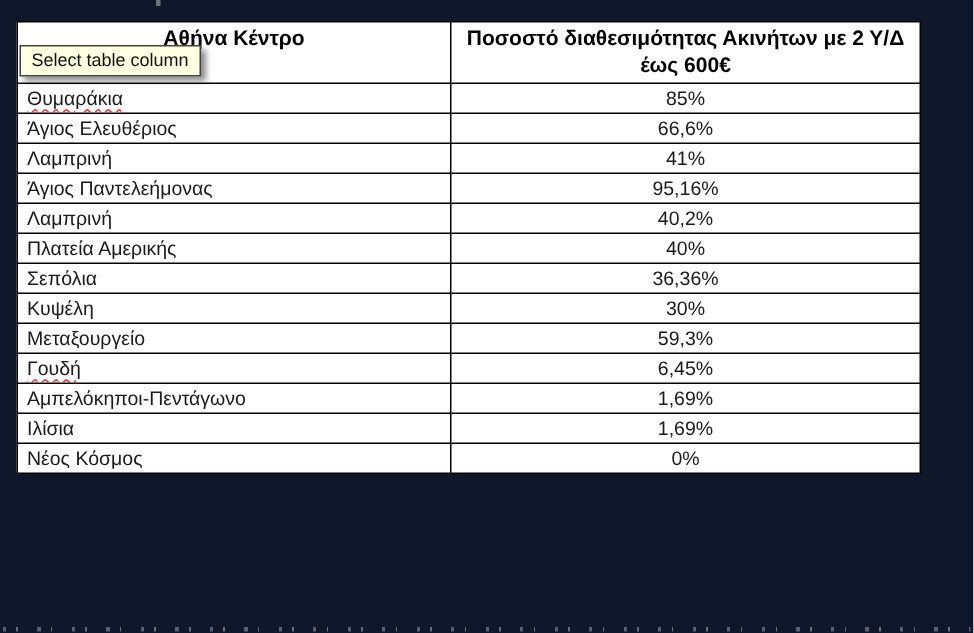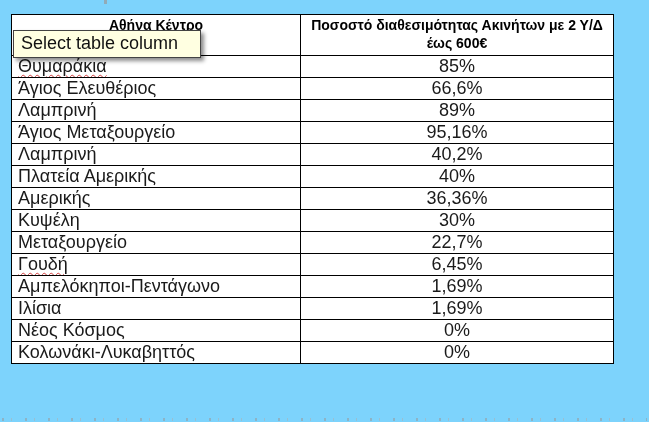--- a/index.html
+++ b/index.html
@@ -1,46 +1,46 @@
 <!DOCTYPE html>
 <html><head>
 <meta charset="utf-8">
 <style>
   html,body{margin:0;padding:0;background:#ffffff;}
   .stage{
-    position:relative;width:649px;height:422px;background:#7dd3fc;overflow:hidden;
+    position:relative;width:649px;height:422px;background:#0f172a;overflow:hidden;
     font-family:"Liberation Sans", sans-serif;
   }
   table.data{
     position:absolute;left:11px;top:14px;width:602px;
     border-collapse:collapse;table-layout:fixed;background:#ffffff;
   }
   table.data th, table.data td{border:1px solid #000000;}
   thead th{
     font-weight:bold;font-size:14px;color:#000000;
     vertical-align:top;text-align:center;
     padding:1px 2px 3px 2px;line-height:18px;
   }
   tbody td{
-    height:19px;font-size:18px;color:#1a1a1a;
+    height:19px;font-size:13px;color:#1a1a1a;
     padding:0 4px;vertical-align:middle;white-space:nowrap;overflow:hidden;
   }
   td.area{text-align:left;padding-left:6px;}
   td.value{text-align:center;}
   .squiggle{
     text-decoration-line:underline;
     text-decoration-style:wavy;
     text-decoration-color:#d23f3f;
     text-decoration-thickness:1px;
     text-underline-offset:2px;
   }
   .tooltip{
     position:absolute;left:13px;top:30px;z-index:5;
     background:#ffffe1;border:1px solid #424242;
-    padding:2px 22px 3px 7px;font-size:18px;color:#111111;
+    padding:2px 7px 3px 7px;font-size:12px;color:#111111;
     white-space:nowrap;box-shadow:3px 3px 4px rgba(0,0,0,0.45);
   }
   .clipped-text-line{
     position:absolute;left:2px;right:2px;top:418px;height:3px;opacity:.55;
     background:repeating-linear-gradient(90deg,
       #9a9a9a 0 2px, transparent 2px 9px,
       #b0b0b0 9px 10px, transparent 10px 23px);
   }
   .top-artifact{
     position:absolute;left:104px;top:0;width:3px;height:4px;
@@ -74,66 +74,62 @@
         <tr>
           <td class="area"><span class="squiggle">Θυμαράκια</span></td>
           <td class="value">85%</td>
         </tr>
         <tr>
           <td class="area"><span>Άγιος Ελευθέριος</span></td>
           <td class="value">66,6%</td>
         </tr>
         <tr>
           <td class="area"><span>Λαμπρινή</span></td>
-          <td class="value">89%</td>
+          <td class="value">41%</td>
         </tr>
         <tr>
-          <td class="area"><span>Άγιος Μεταξουργείο</span></td>
+          <td class="area"><span>Άγιος Παντελεήμονας</span></td>
           <td class="value">95,16%</td>
         </tr>
         <tr>
           <td class="area"><span>Λαμπρινή</span></td>
           <td class="value">40,2%</td>
         </tr>
         <tr>
           <td class="area"><span>Πλατεία Αμερικής</span></td>
           <td class="value">40%</td>
         </tr>
         <tr>
-          <td class="area"><span>Αμερικής</span></td>
+          <td class="area"><span>Σεπόλια</span></td>
           <td class="value">36,36%</td>
         </tr>
         <tr>
           <td class="area"><span>Κυψέλη</span></td>
           <td class="value">30%</td>
         </tr>
         <tr>
           <td class="area"><span>Μεταξουργείο</span></td>
-          <td class="value">22,7%</td>
+          <td class="value">59,3%</td>
         </tr>
         <tr>
           <td class="area"><span class="squiggle">Γουδή</span></td>
           <td class="value">6,45%</td>
         </tr>
         <tr>
           <td class="area"><span>Αμπελόκηποι-Πεντάγωνο</span></td>
           <td class="value">1,69%</td>
         </tr>
         <tr>
           <td class="area"><span>Ιλίσια</span></td>
           <td class="value">1,69%</td>
         </tr>
         <tr>
           <td class="area"><span>Νέος Κόσμος</span></td>
           <td class="value">0%</td>
         </tr>
-        <tr>
-          <td class="area"><span>Κολωνάκι-Λυκαβηττός</span></td>
-          <td class="value">0%</td>
-        </tr>
       </tbody>
   </table>
 
   <div class="tooltip">
     <span>Select table column</span>
   </div>
 
   <div class="clipped-text-line"></div>
 
 </div>

